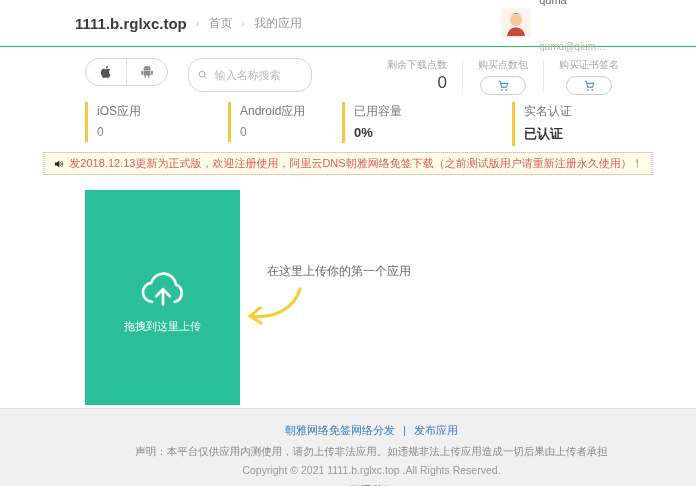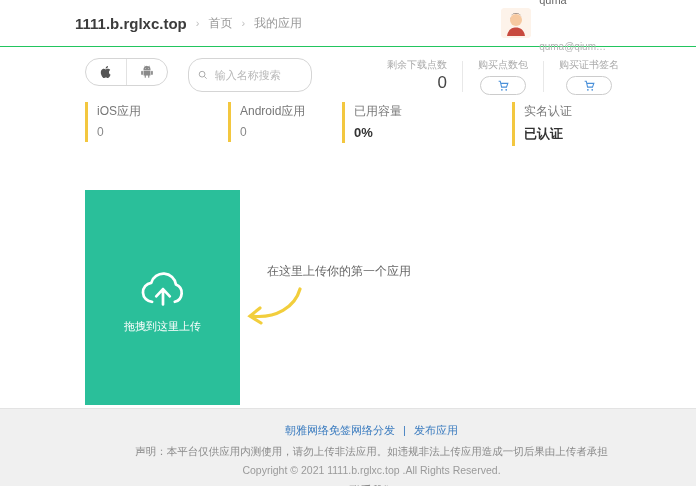--- a/index.html
+++ b/index.html
@@ -158,20 +158,27 @@
   </div>
   <div class="stat s2">
     <div class="stat-label">已用容量</div>
     <div class="stat-value bold">0%</div>
   </div>
   <div class="stat s3">
     <div class="stat-label">实名认证</div>
     <div class="stat-value bold">已认证</div>
   </div>
 
+  <div class="notice">
+    <svg width="12" height="12" viewBox="0 0 24 24">
+      <path d="M3 9v6h4l5 4V5L7 9H3z" fill="#222"></path>
+      <path d="M14.5 9a4.2 4.2 0 0 1 0 6M17 7a7 7 0 0 1 0 10" stroke="#222" stroke-width="1.6" fill="none" stroke-linecap="round"></path>
+    </svg>
+    <span>发2018.12.13更新为正式版，欢迎注册使用，阿里云DNS朝雅网络免签下载（之前测试版用户请重新注册永久使用）！</span>
+  </div>
 
   <div class="upload-box">
     <svg width="58" height="58" viewBox="0 0 64 64" fill="none" stroke="#fff" stroke-width="3" stroke-linecap="round" stroke-linejoin="round">
       <path d="M20 45a10.5 10.5 0 0 1-1-20.9A14 14 0 0 1 46.3 26 10 10 0 0 1 45 45"></path>
       <path d="M32 48V32M32 31l-7.5 8M32 31l7.5 8"></path>
     </svg>
     <span class="upload-label">拖拽到这里上传</span>
   </div>
 
   <div class="hint">在这里上传你的第一个应用</div>

